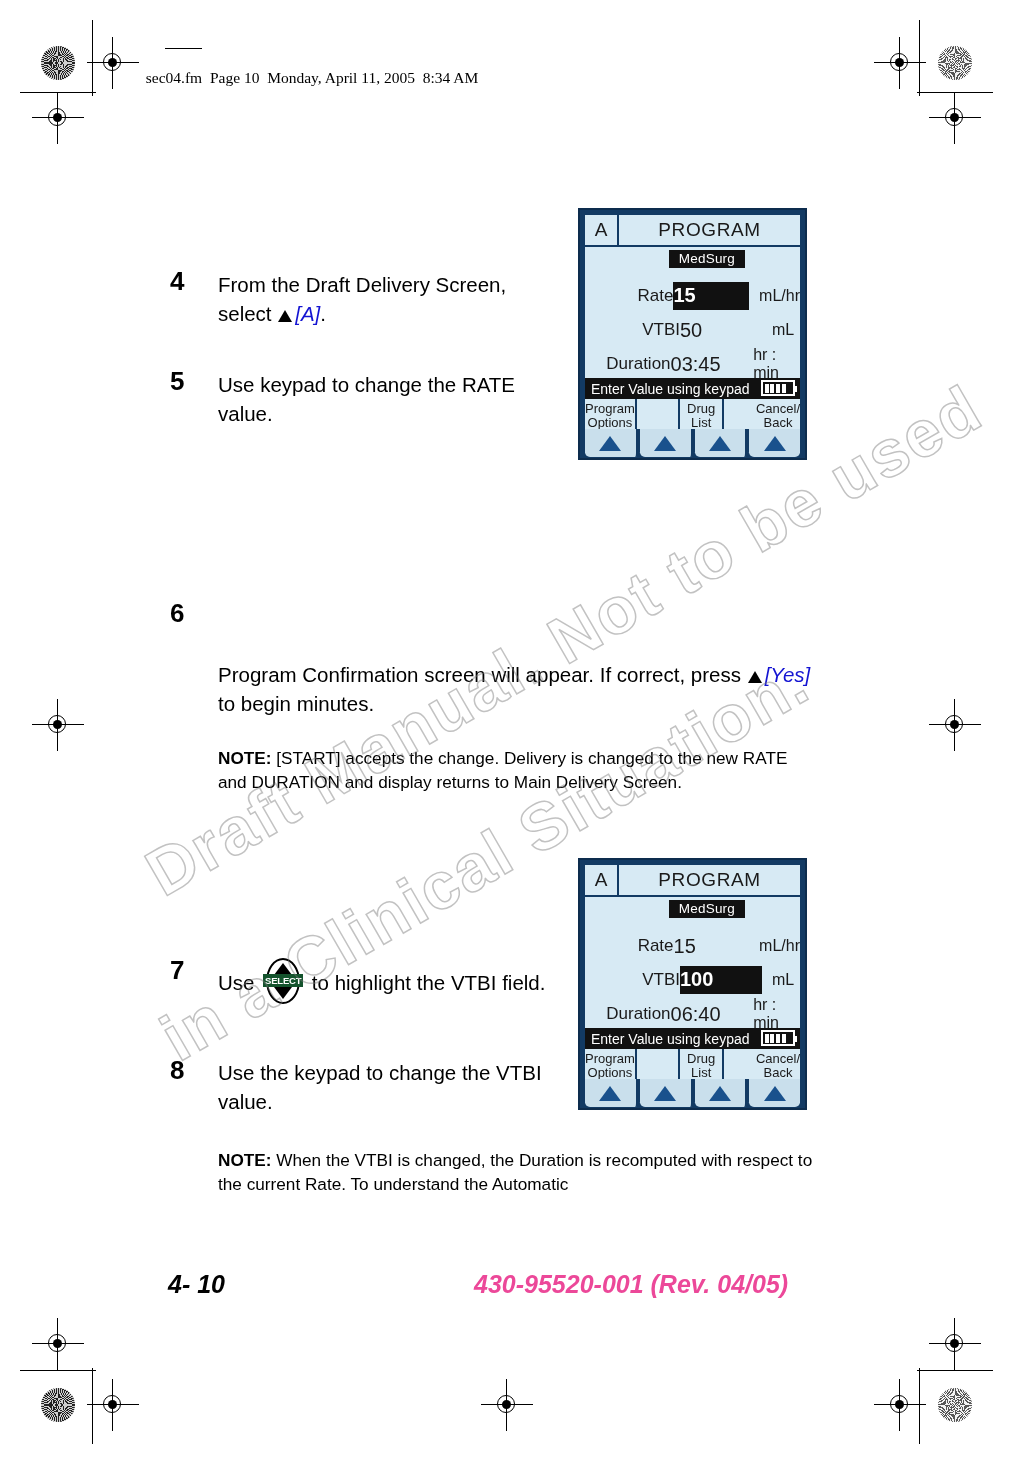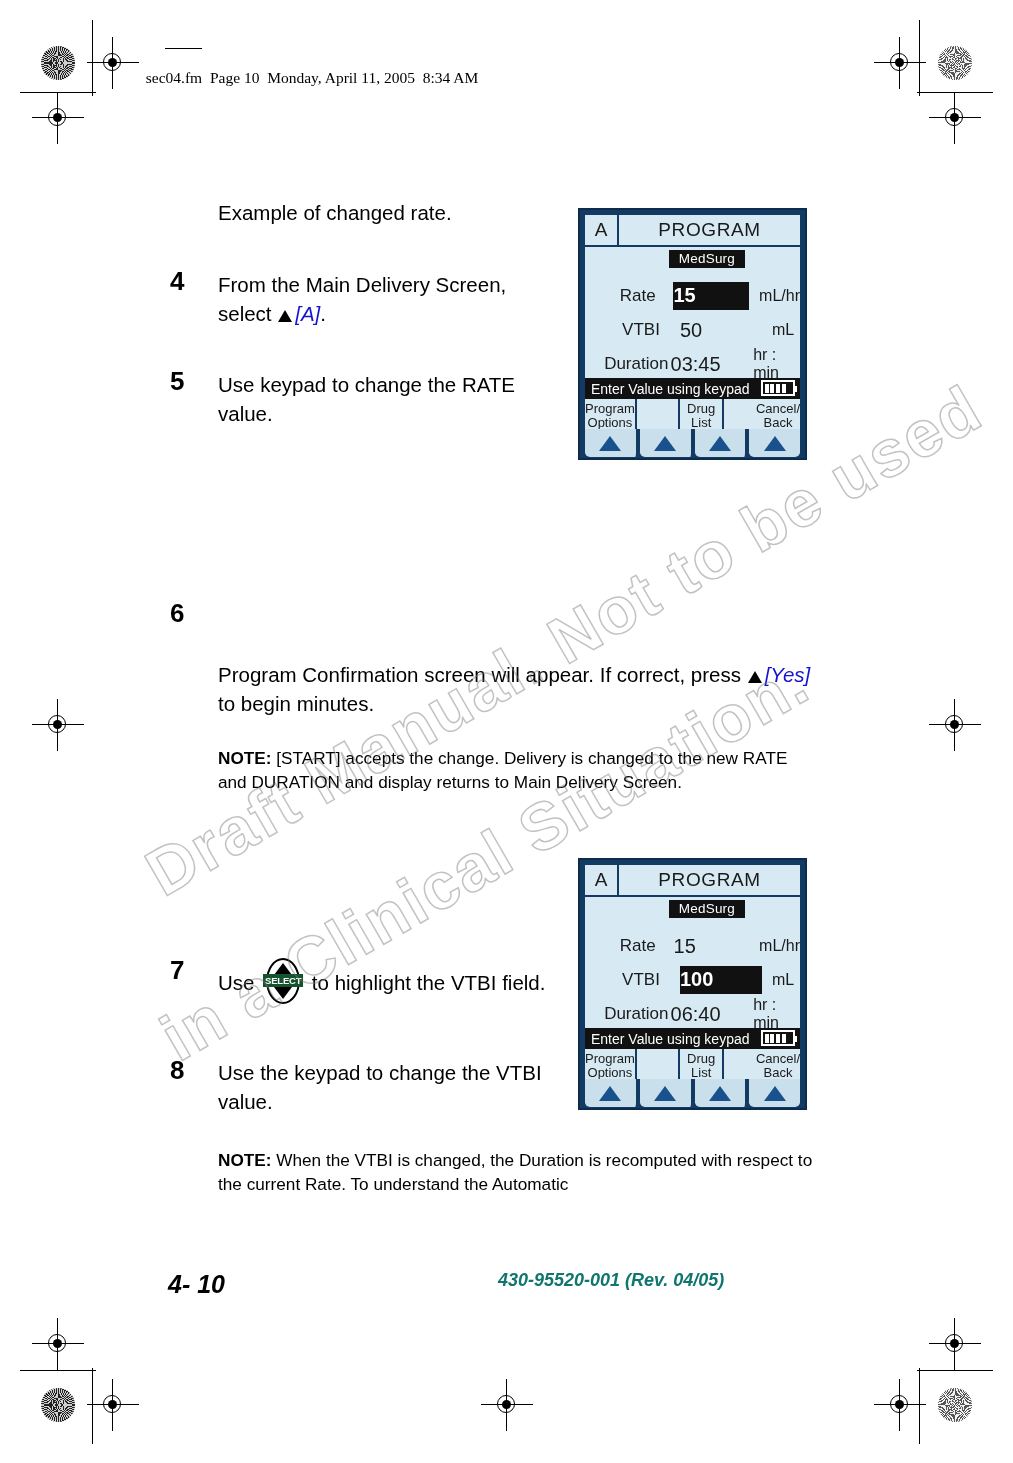--- a/index.html
+++ b/index.html
@@ -268,21 +268,21 @@
   }
   .dev-row {
     display: flex;
     align-items: center;
     height: 34px;
     font-size: 17px;
     color: #1a1a1a;
   }
   .dev-row .lbl {
     width: 95px;
-    text-align: center;
+    text-align: right;
     padding-left: 17px;
     box-sizing: border-box;
   }
   .dev-row .val {
     width: 82px;
     text-align: left;
     font-size: 19px;
     padding-right: 4px;
     box-sizing: border-box;
   }
@@ -384,26 +384,26 @@
     position: absolute;
     left: 168px;
     top: 1270px;
     font-size: 25px;
     font-weight: bold;
     font-style: italic;
     color: #000;
   }
   .footer-doc {
     position: absolute;
-    left: 498px;
+    left: 474px;
     top: 1270px;
-    font-size: 18px;
+    font-size: 25px;
     font-weight: bold;
     font-style: italic;
-    color: #0f766e;
+    color: #ec4899;
   }
 </style>
 </head>
 <body>
 
 <div>
   <div class="rosette" style="left:41px; top:46px;"></div>
   <div class="regmark" style="left:96px; top:46px;">
     <div class="hline"></div>
       <div class="vline"></div>
@@ -487,25 +487,24 @@
       <div class="dot"></div>
   </div>
 </div>
 
 <div class="slug">
   <span class="ul"></span><span>sec04.fm  Page 10  Monday, April 11, 2005  8:34 AM</span>
 </div>
 
 <div class="content">
 
-  <div class="para" style="left:218px; top:198px; width:300px;">Example of changed rate.</div>
 
   <div class="step-num" style="left:170px; top:266px;">4</div>
   <div class="para" style="left:218px; top:270px; width:300px;">
-    <span>From the Main Delivery Screen, select </span><span class="uptri"></span><span class="bracket">[A]</span><span>.</span>
+    <span>From the Draft Delivery Screen, select </span><span class="uptri"></span><span class="bracket">[A]</span><span>.</span>
   </div>
 
   <div class="step-num" style="left:170px; top:366px;">5</div>
   <div class="para" style="left:218px; top:370px; width:310px;">Use keypad to change the RATE value.</div>
 
 
   <div class="step-num" style="left:170px; top:598px;">6</div>
 
   <div class="para" style="left:218px; top:660px; width:600px;">
     <span>Program Confirmation screen will appear. If correct, press </span><span class="uptri"></span><span class="bracket">[Yes]</span><span> to begin minutes.</span>

